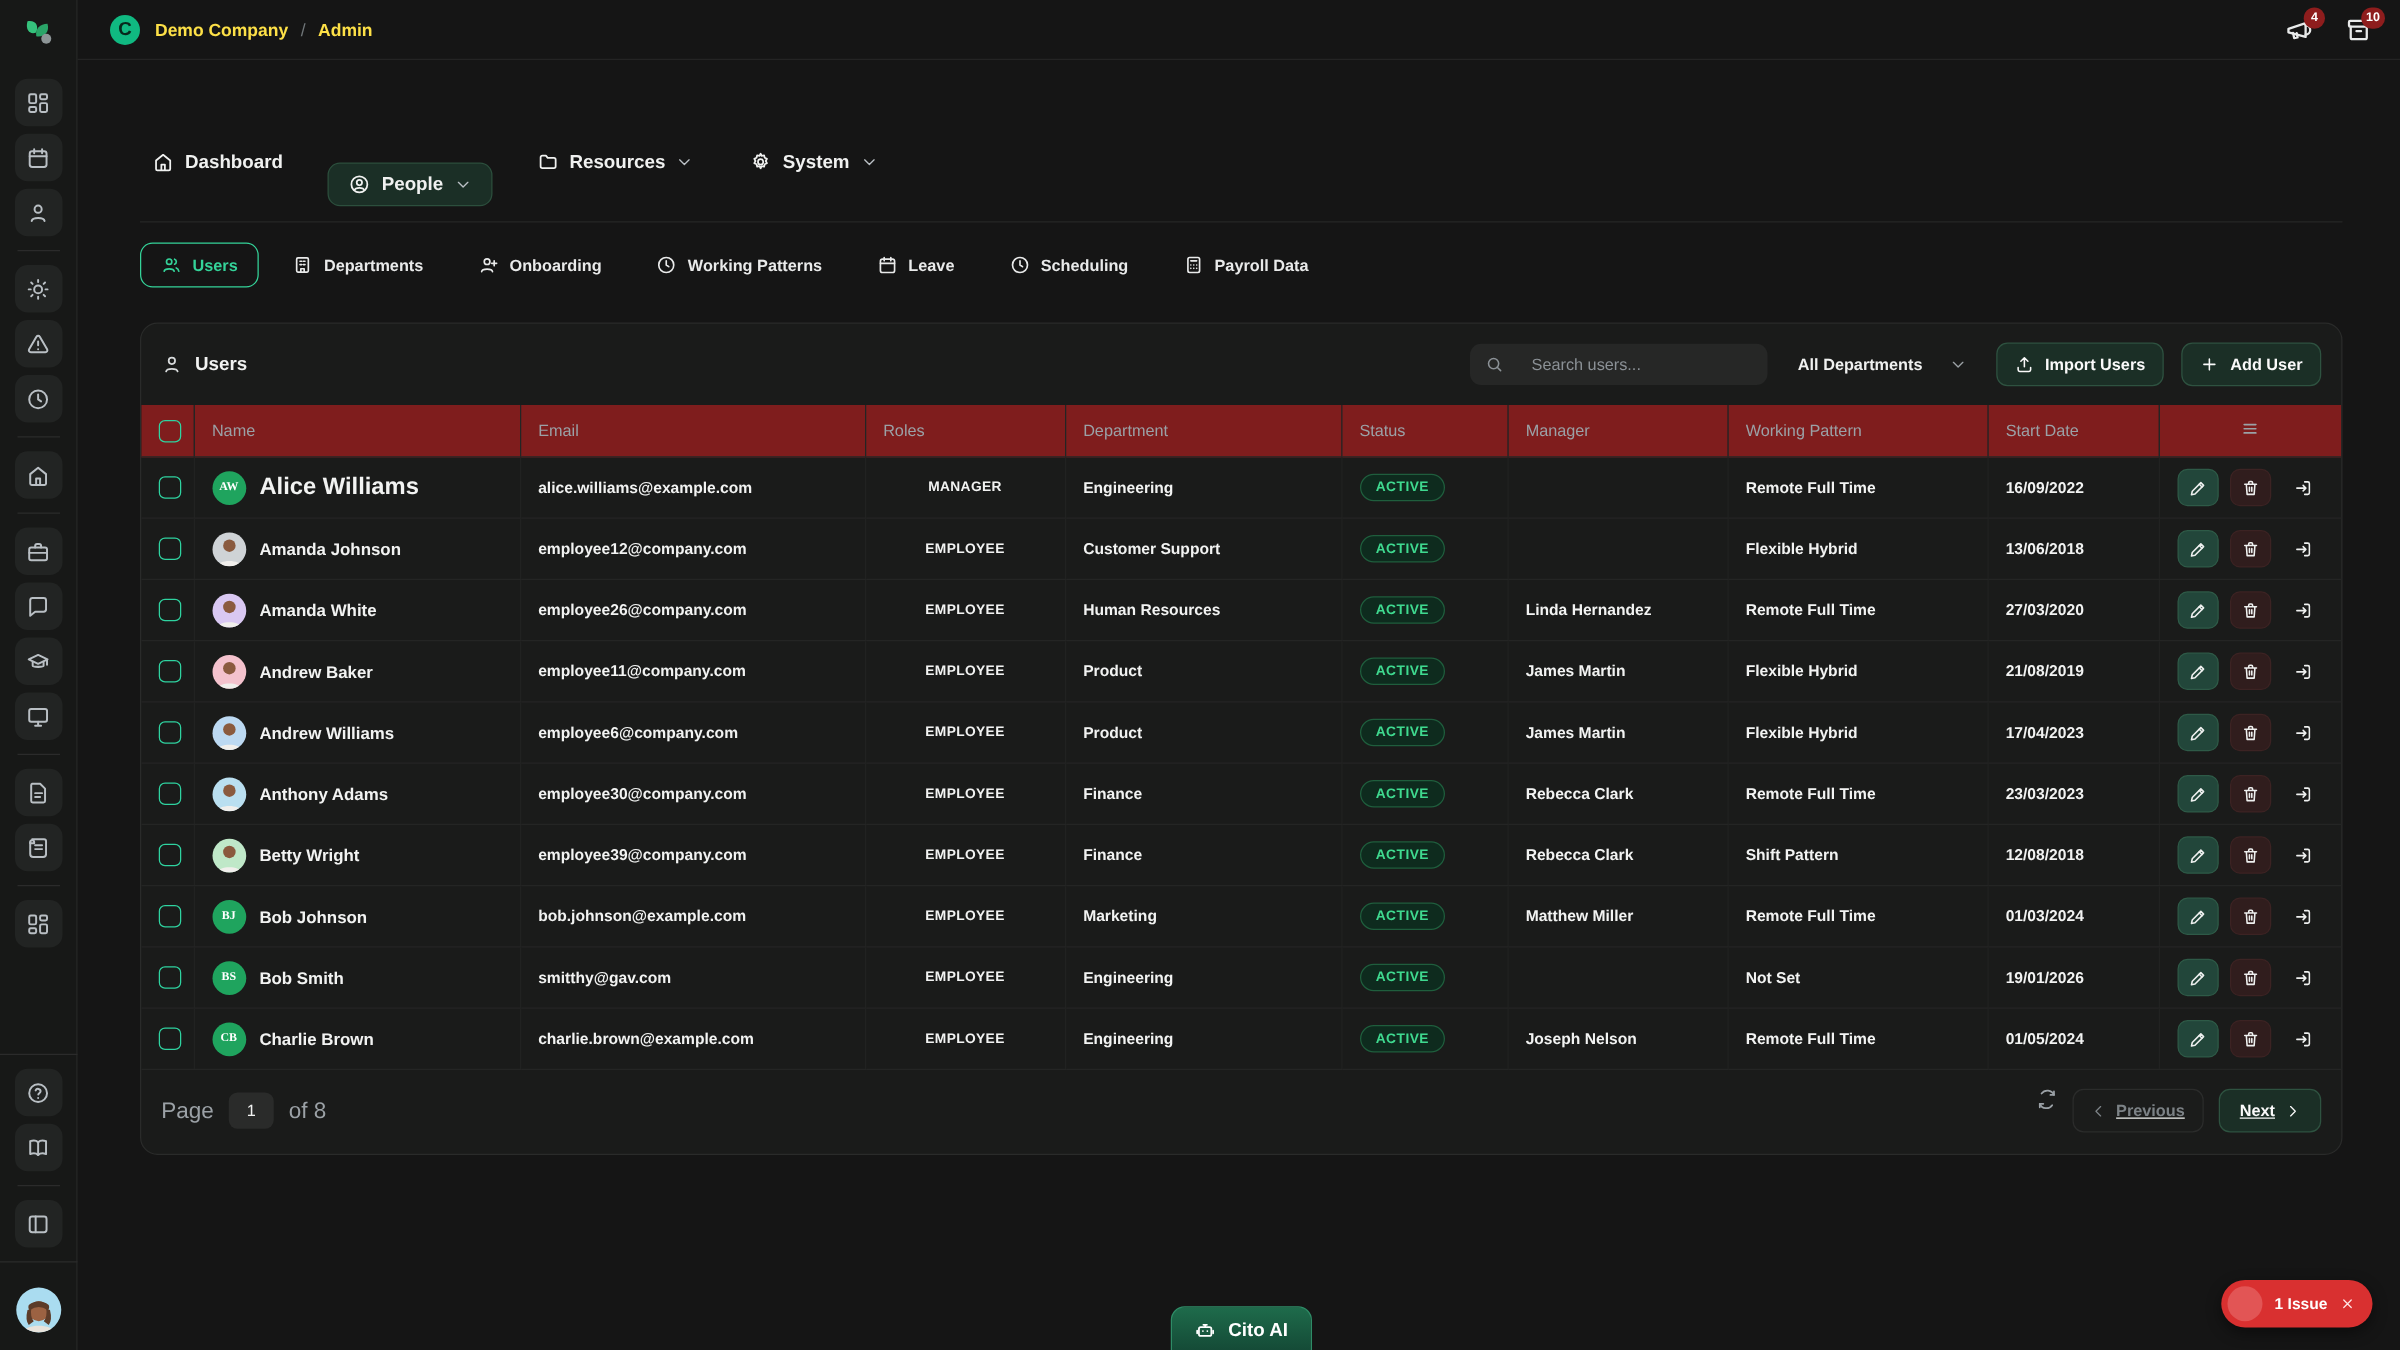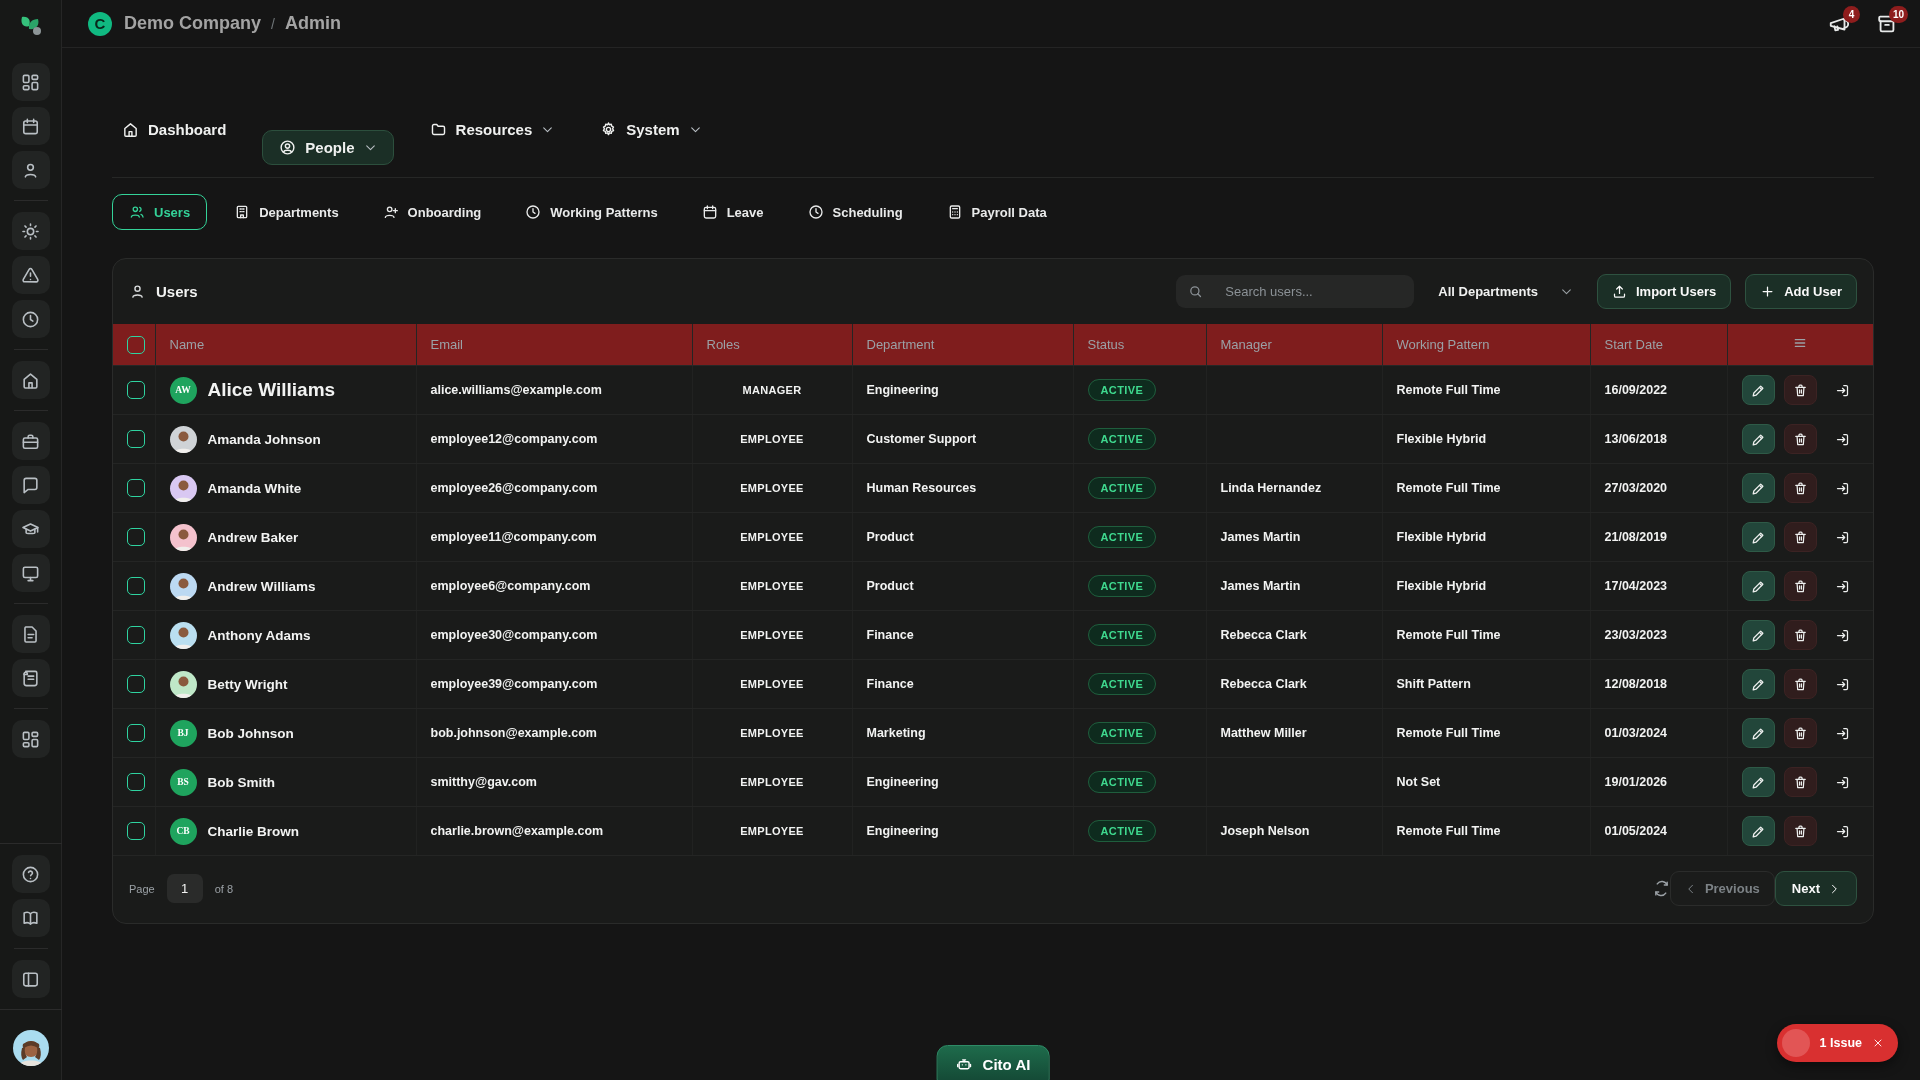--- a/index.html
+++ b/index.html
@@ -42,21 +42,21 @@
     height:48px; border-bottom:1px solid #242424;
     display:flex; align-items:center; padding:0 26px;
     flex-shrink:0;
   }
   .brand-logo {
     width:24px; height:24px; border-radius:50%;
     background:#10b981; color:#08271b;
     display:flex; align-items:center; justify-content:center;
     font-weight:bold; font-size:15px; margin-right:12px;
   }
-  .crumb { font-size:18px; font-weight:bold; color:#a3a3a3; }
+  .crumb { font-size:14px; font-weight:bold; color:#fde047; }
   .crumb-sep { color:#6f7578; margin:0 10px; font-size:14px; }
   .topbar-right { margin-left:auto; display:flex; align-items:center; gap:26px; }
   .top-icon { position:relative; color:#e8eaea; cursor:pointer; }
   .top-icon svg { width:22px; height:22px; }
   .top-badge {
     position:absolute; top:-7px; right:-10px;
     background:#8e1d1d; color:#fff; font-size:10px; font-weight:bold;
     min-width:17px; height:17px; border-radius:9px;
     display:flex; align-items:center; justify-content:center; padding:0 4px;
   }
@@ -172,26 +172,26 @@
     display:flex; align-items:center; justify-content:center; cursor:pointer;
     color:#eef0ef;
   }
   .act-btn svg { width:15px; height:15px; }
   .act-edit { background:#22463a; border:1px solid #2e5a47; }
   .act-delete { background:#301d1d; border:1px solid #3c2323; }
   .act-signin { background:transparent; }
 
   
   .card-foot { display:flex; align-items:center; padding:15px 16px 17px; }
-  .page-label, .of-label { color:#9ba1a6; font-size:11px; }
+  .page-label, .of-label { color:#9ba1a6; font-size:18px; }
   .page-box {
     background:#2a2b2a; border-radius:7px; padding:7px 0; width:36px;
     text-align:center; color:#f2f3f2; font-size:13px; margin:0 12px; cursor:text;
   }
-  .foot-right { margin-left:auto; display:flex; align-items:center; gap:0; }
+  .foot-right { margin-left:auto; display:flex; gap:12px;text-decoration:underline; }
   .refresh-btn { color:#9ba1a6; cursor:pointer; }
   .refresh-btn svg { width:17px; height:17px; }
   .btn-prev {
     display:flex; align-items:center; gap:8px;
     background:#1b1c1b; border:1px solid #2b2c2b; border-radius:9px;
     padding:9px 14px; font-size:13px; font-weight:bold; color:#7c8286; cursor:default;
     font-family:inherit;
   }
   .btn-next {
     display:flex; align-items:center; gap:8px;

